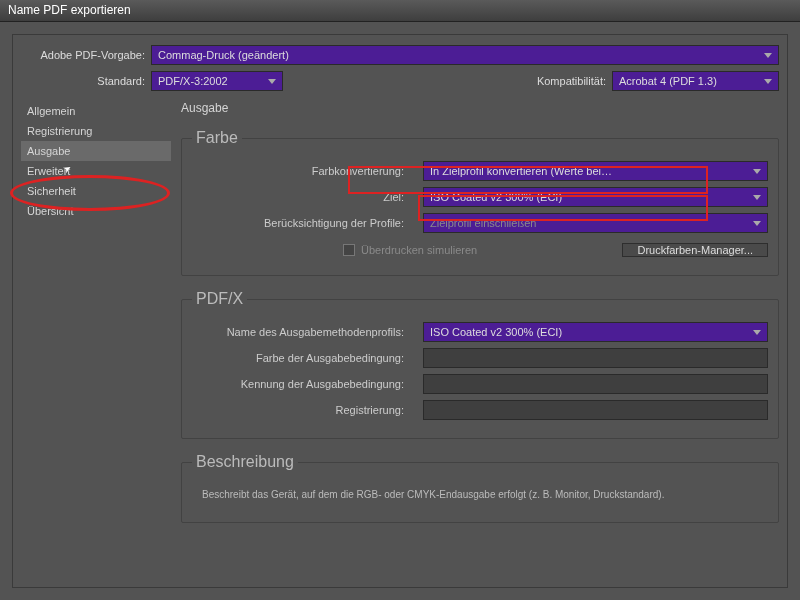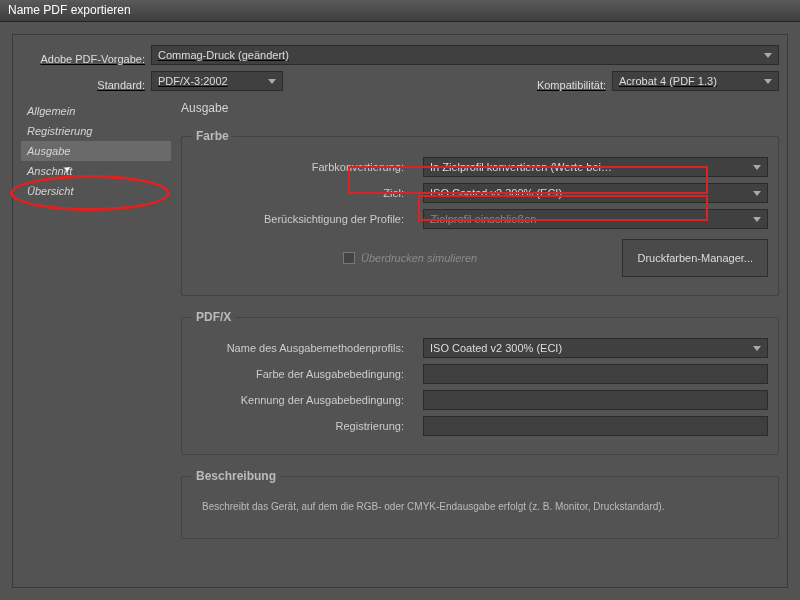--- a/index.html
+++ b/index.html
@@ -3,47 +3,47 @@
 <meta charset="utf-8">
 <style>
   * { box-sizing: border-box; margin: 0; padding: 0; font-family: "Segoe UI", Tahoma, sans-serif; }
   body { background: #2a2a2a; width: 800px; height: 600px; overflow: hidden; position: relative; }
   
   .titlebar { background: linear-gradient(#5a5a5a,#3e3e3e); height: 22px; color: #fff; font-size: 12px; padding: 3px 8px; border-bottom: 1px solid #222; }
   
   .dialog-body { background: #535353; position: absolute; top: 22px; left: 0; right: 0; bottom: 0; padding: 12px; }
   .inner-panel { background: #535353; border: 1px solid #3a3a3a; height: 100%; padding: 10px 8px; }
   
-  .row { display: flex; align-items: flex-end; margin-bottom: 6px; text-decoration: underline; }
+  .row { display: flex; align-items: center; margin-bottom: 6px; }
   .lbl { color: #ddd; font-size: 11px; text-align: right; padding-right: 6px; }
   
-  .select { background: #404040; border: 1px solid #2a2a2a; color: #ddd; font-size: 11px; height: 20px; padding: 2px 18px 2px 6px; position: relative; display: flex; align-items: center; }
+  .select { background: #4c1d95; border: 1px solid #2a2a2a; color: #ddd; font-size: 11px; height: 20px; padding: 2px 18px 2px 6px; position: relative; display: flex; align-items: center; }
   .select::after { content: ""; position: absolute; right: 6px; top: 7px; border-left: 4px solid transparent; border-right: 4px solid transparent; border-top: 5px solid #aaa; }
   
   .text-input { background: #3f3f3f; border: 1px solid #2a2a2a; height: 20px; }
   .disabled { color: #8a8a8a; }
   
   .content-row { display: flex; margin-top: 4px; height: calc(100% - 54px); }
-  .sidebar { width: 150px; padding-top: 4px; font-style: italic; }
+  .sidebar { width: 150px; padding-top: 4px; }
   .sidebar-item { color: #d5d5d5; font-size: 11px; padding: 4px 6px; cursor: pointer; }
   .sidebar-item.active { background: #6a6a6a; }
   
   .main { flex: 1; padding: 4px 0 0 10px; position: relative; }
   .section-title { color: #d5d5d5; font-size: 12px; margin-bottom: 14px; }
   
   fieldset { border: 1px solid #424242; border-radius: 2px; padding: 14px 10px 12px 10px; margin-bottom: 14px; position: relative; }
-  fieldset legend { color: #bbb; font-size: 12px; padding: 0 4px; font-weight: bold; }
+  fieldset legend { color: #bbb; font-size: 16px; padding: 0 4px; }
   
   .form-row { display: flex; align-items: center; margin-bottom: 6px; gap: 11px; }
   .form-lbl { color: #ccc; font-size: 11px; text-align: right; padding-right: 8px; flex: 0 0 220px; }
   .form-ctl { flex: 1; min-width: 0; }
   
   .checkbox { width: 12px; height: 12px; border: 1px solid #777; background: #444; display: inline-block; vertical-align: middle; margin-right: 6px; }
   
-  .btn { background: #4a4a4a; border: 1px solid #2e2e2e; color: #ddd; font-size: 11px; height: 38px; padding: 0 14px; display: inline-flex; align-items: center; }
+  .btn { background: #4a4a4a; border: 1px solid #2e2e2e; color: #ddd; font-size: 11px; height: 14px; padding: 0 14px; display: inline-flex; align-items: center; }
   
   .red-ring { position: absolute; border: 3px solid #d22; border-radius: 50%; left: 10px; top: 175px; width: 160px; height: 36px; pointer-events: none; }
   .red-box1 { position: absolute; border: 2px solid #d22; left: 348px; top: 166px; width: 360px; height: 28px; pointer-events: none; }
   .red-box2 { position: absolute; border: 2px solid #d22; left: 418px; top: 195px; width: 290px; height: 26px; pointer-events: none; }
   
   .desc-text { color: #bbb; font-size: 10px; padding: 4px 10px; }
   .cursor { position: absolute; left: 63px; top: 158px; width: 0; height: 0; pointer-events:none; }
   .cursor::before { content:"➤"; color:#fff; font-size:10px; transform: rotate(-30deg); display:inline-block; text-shadow:0 0 1px #000; }
 </style>
 </head>
@@ -73,21 +73,22 @@
       <div class="select" style="width:167px">
         <span>Acrobat 4 (PDF 1.3)</span>
       </div>
     </div>
 
     <div class="content-row">
       <div class="sidebar">
         <div class="sidebar-item">Allgemein</div>
         <div class="sidebar-item">Registrierung</div>
         <div class="sidebar-item active">Ausgabe</div>
-        <div class="sidebar-item">Anschnitt</div>
+        <div class="sidebar-item">Erweitert</div>
+        <div class="sidebar-item">Sicherheit</div>
         <div class="sidebar-item">Übersicht</div>
       </div>
 
       <div class="main">
         <div class="section-title">Ausgabe</div>
 
         <fieldset>
           <legend>Farbe</legend>
 
           <div class="form-row">
@@ -112,21 +113,21 @@
             <div class="form-lbl disabled">Berücksichtigung der Profile:</div>
             <div class="form-ctl">
               <div class="select disabled">
                 <span>Zielprofil einschließen</span>
               </div>
             </div>
           </div>
 
           <div class="form-row" style="margin-top:10px">
             <div class="form-lbl" style="flex:0 0 140px"></div>
-            <div style="flex:1; display:flex; align-items:flex-end;font-style:italic;">
+            <div style="flex:1; display:flex; align-items:flex-end;">
               <span class="checkbox disabled"></span>
               <span class="disabled" style="font-size:11px">Überdrucken simulieren</span>
             </div>
             <div class="btn">
               <span>Druckfarben-Manager...</span>
             </div>
           </div>
         </fieldset>
 
         <fieldset>

